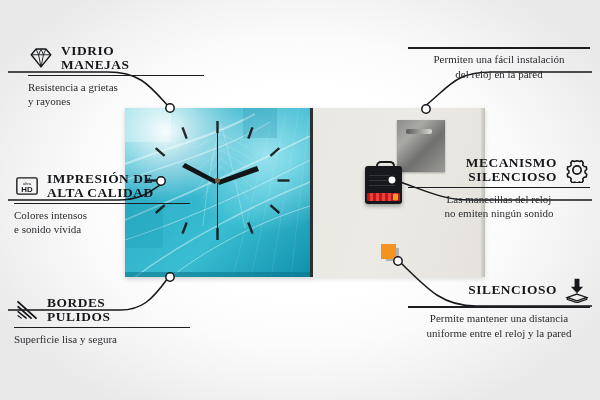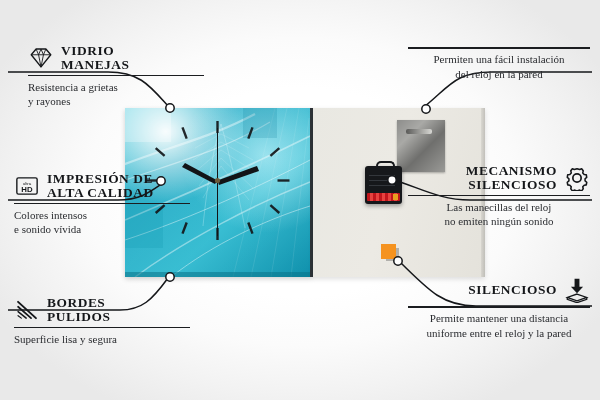--- a/index.html
+++ b/index.html
@@ -38,21 +38,21 @@
   }
   .feat.right .desc{text-align:center;}
 
   .ico{width:26px;height:26px;flex:0 0 26px;display:block;}
 
   
   #f-glass   {left:28px; top:44px;  width:176px;}
   #f-print   {left:14px; top:172px; width:176px;}
   #f-edges   {left:14px; top:296px; width:176px;}
   #f-hooks   {right:10px;top:44px;  width:182px;}
-  #f-mech    {right:10px;top:164px; width:182px;}
+  #f-mech    {right:10px;top:156px; width:182px;}
   #f-spacer  {right:10px;top:277px; width:182px;}
 
   
   #panel-front{
     position:absolute;left:125px;top:108px;width:185px;height:169px;
     background:#1aa8bf;overflow:hidden;
     border-right:3px solid #2d3338;
     box-shadow:0 2px 5px rgba(0,0,0,.18);
   }
   .feather{position:absolute;left:0;top:0;width:100%;height:100%;}

